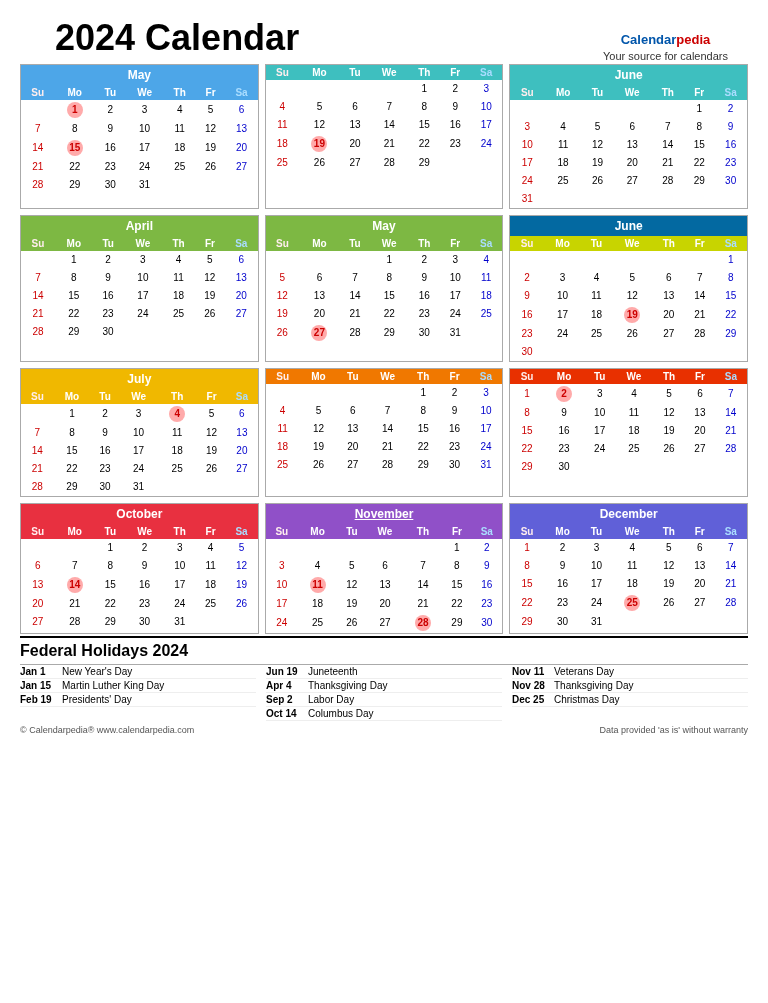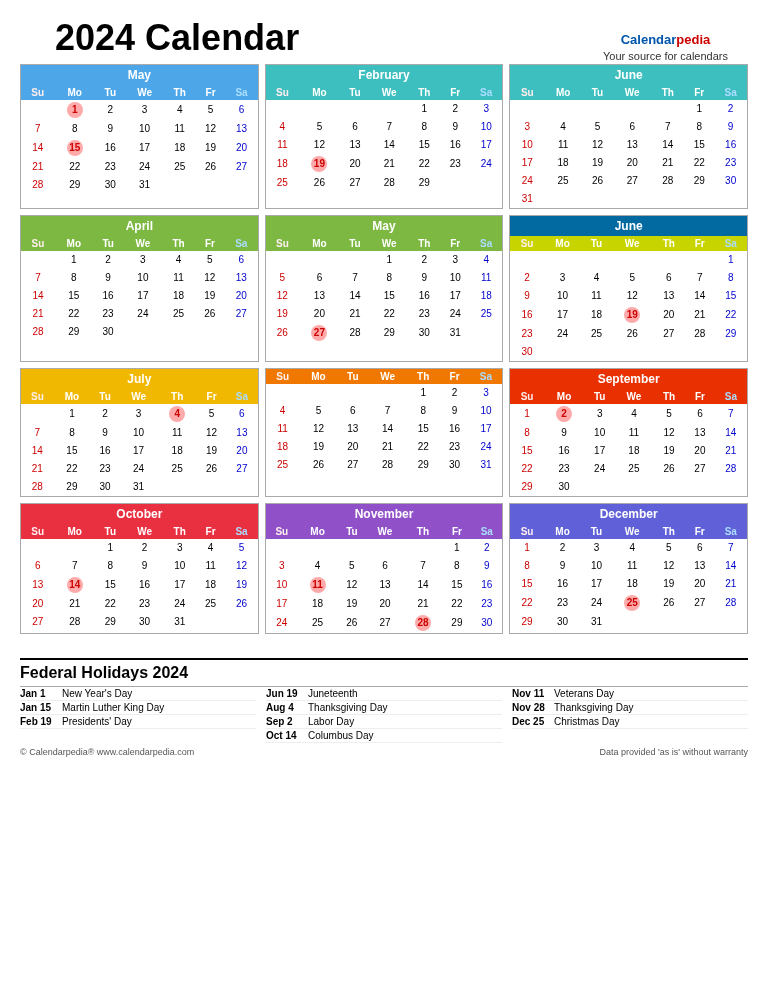--- a/index.html
+++ b/index.html
@@ -92,28 +92,28 @@
     
     .aug .month-header { background: #f07800; }
     .aug .month-table thead tr { background: #f07800; }
     
     .sep .month-header { background: #e83000; }
     .sep .month-table thead tr { background: #e83000; }
     
     .oct .month-header { background: #e83040; }
     .oct .month-table thead tr { background: #e83040; }
     
-    .nov .month-header { background: #9050c8; }
+    .nov .month-header { background: #9050c8; text-decoration: underline; }
     .nov .month-table thead tr { background: #9050c8; }
     
     .dec .month-header { background: #6060d8; }
     .dec .month-table thead tr { background: #6060d8; }
 
     .holidays-section {
-      margin-top: 24px;
+      margin-top: 2px;
       border-top: 2px solid #000;
       padding-top: 4px;
     }
     .holidays-title {
       font-size: 16px;
       font-weight: 900;
       margin-bottom: 4px;
     }
     .holidays-grid {
       display: grid;
@@ -209,21 +209,20 @@
             <td>30</td>
             <td>31</td>
             <td></td>
             <td></td>
             <td></td>
           </tr>
         </tbody>
       </table>
     </div>
     <div class="month-block feb">
-      <div class="month-header">February</div>
       <table class="month-table">
         <thead>
           <tr>
             <th style="color: rgb(255, 238, 238);">Su</th>
             <th>Mo</th>
             <th>Tu</th>
             <th>We</th>
             <th>Th</th>
             <th>Fr</th>
             <th style="color: rgb(170, 221, 255);">Sa</th>
@@ -667,21 +666,20 @@
             <td>27</td>
             <td>28</td>
             <td>29</td>
             <td>30</td>
             <td><span style="color:#0000cc;">31</span></td>
           </tr>
         </tbody>
       </table>
     </div>
     <div class="month-block sep">
-      <div class="month-header">September</div>
       <table class="month-table">
         <thead>
           <tr>
             <th style="color: rgb(255, 238, 238);">Su</th>
             <th>Mo</th>
             <th>Tu</th>
             <th>We</th>
             <th>Th</th>
             <th>Fr</th>
             <th style="color: rgb(170, 221, 255);">Sa</th>
@@ -943,21 +941,21 @@
           <span class="holiday-date">Feb 19</span>
           <span class="holiday-name">Presidents' Day</span>
         </div>
       </div>
       <div>
         <div class="holiday-row">
           <span class="holiday-date">Jun 19</span>
           <span class="holiday-name">Juneteenth</span>
         </div>
         <div class="holiday-row">
-          <span class="holiday-date">Aug 4</span>
+          <span class="holiday-date">Apr 4</span>
           <span class="holiday-name">Thanksgiving Day</span>
         </div>
         <div class="holiday-row">
           <span class="holiday-date">Sep 2</span>
           <span class="holiday-name">Labor Day</span>
         </div>
         <div class="holiday-row">
           <span class="holiday-date">Oct 14</span>
           <span class="holiday-name">Columbus Day</span>
         </div>

